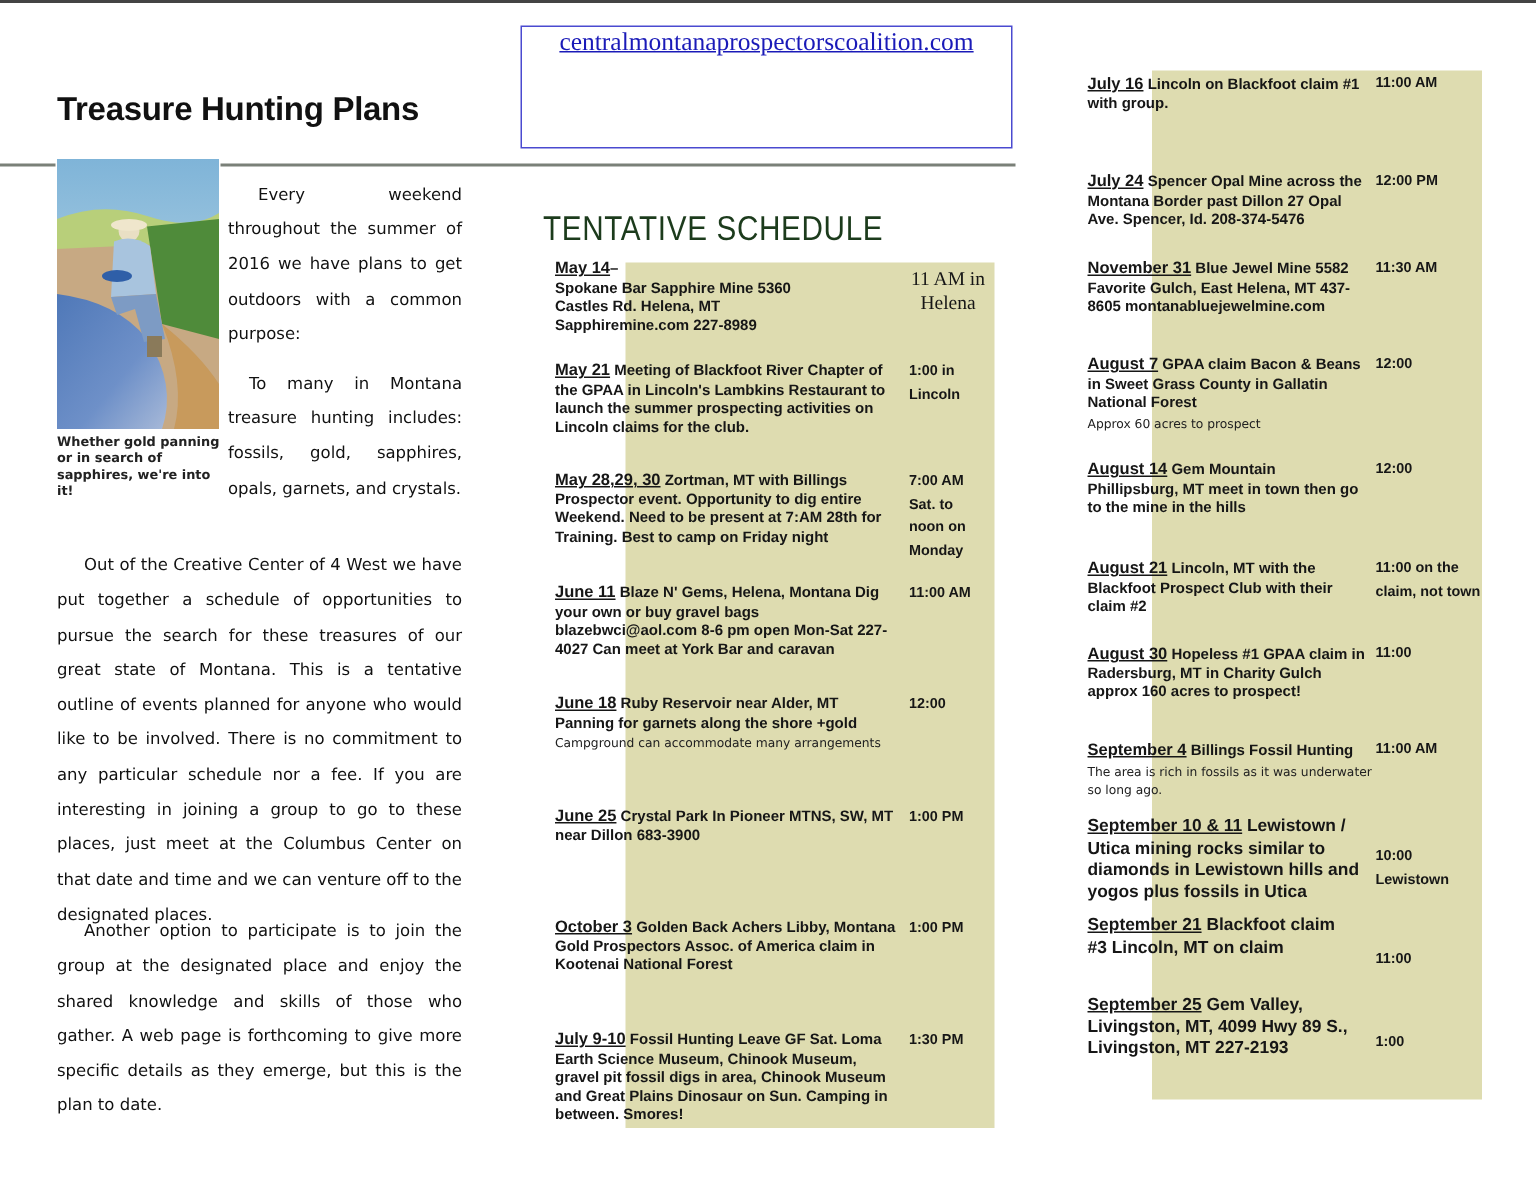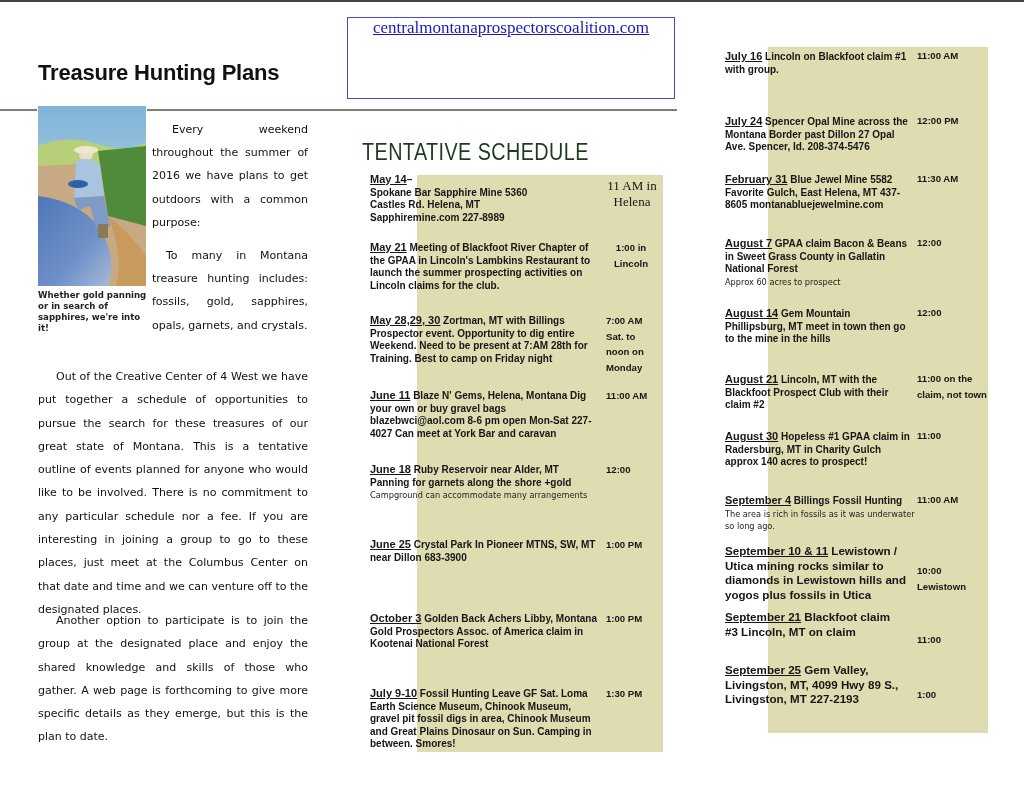--- a/index.html
+++ b/index.html
@@ -122,21 +122,21 @@
 
 <div class="event" style="left:370px; top:173px; width:230px;">
   <span class="date">May 14</span><span>–</span><br>
   <span style="display:inline-block; width:160px;">Spokane Bar Sapphire Mine 5360 Castles Rd. Helena, MT Sapphiremine.com   227-8989</span>
 </div>
 <div class="time serif" style="left:602px; top:178px;">11 AM in Helena</div>
 
 <div class="event" style="left:370px; top:241px;">
   <span class="date">May 21</span><span> Meeting of Blackfoot River Chapter of the GPAA in Lincoln's Lambkins Restaurant to launch the summer prospecting activities on Lincoln claims for the club.</span>
 </div>
-<div class="time" style="left:606px; top:240px; width:50px;text-align:center;">1:00  in Lincoln</div>
+<div class="time" style="left:606px; top:240px; width:50px;">1:00  in Lincoln</div>
 
 <div class="event" style="left:370px; top:314px;">
   <span class="date">May 28,29, 30</span><span> Zortman, MT with Billings Prospector event. Opportunity to dig entire Weekend. Need to be present at 7:AM 28th for Training. Best to camp on Friday night</span>
 </div>
 <div class="time" style="left:606px; top:313px; width:52px;">7:00 AM Sat. to noon on Monday</div>
 
 <div class="event" style="left:370px; top:389px;">
   <span class="date">June 11</span><span> Blaze N' Gems, Helena, Montana Dig your own or buy gravel bags blazebwci@aol.com 8-6 pm open Mon-Sat 227-4027 Can meet at York Bar and caravan</span>
 </div>
 <div class="time" style="left:606px; top:388px;">11:00 AM</div>
@@ -166,42 +166,42 @@
   <span class="date">July 16</span><span> Lincoln on Blackfoot claim #1 with group.</span>
 </div>
 <div class="time" style="left:917px; top:48px;">11:00 AM</div>
 
 <div class="event" style="left:725px; top:115px; width:185px;">
   <span class="date">July 24</span><span> Spencer Opal Mine across the Montana Border past Dillon 27 Opal Ave. Spencer, Id. 208-374-5476</span>
 </div>
 <div class="time" style="left:917px; top:113px;">12:00 PM</div>
 
 <div class="event" style="left:725px; top:173px; width:185px;">
-  <span class="date">February 31</span><span> Blue Jewel Mine 5582 Favorite Gulch, East Helena, MT 437-8605 montanabluejewelmine.com</span>
+  <span class="date">November 31</span><span> Blue Jewel Mine 5582 Favorite Gulch, East Helena, MT 437-8605 montanabluejewelmine.com</span>
 </div>
 <div class="time" style="left:917px; top:171px;">11:30 AM</div>
 
 <div class="event" style="left:725px; top:237px; width:185px;">
   <span class="date">August 7</span><span> GPAA claim Bacon &amp; Beans in Sweet Grass County in Gallatin National Forest</span>
   <span class="note">Approx 60 acres to prospect</span>
 </div>
 <div class="time" style="left:917px; top:235px;">12:00</div>
 
 <div class="event" style="left:725px; top:307px; width:185px;">
   <span class="date">August 14</span><span> Gem Mountain Phillipsburg, MT meet in town then go to the mine in the hills</span>
 </div>
 <div class="time" style="left:917px; top:305px;">12:00</div>
 
 <div class="event" style="left:725px; top:373px; width:185px;">
   <span class="date">August 21</span><span> Lincoln, MT with the Blackfoot Prospect Club with their claim #2</span>
 </div>
 <div class="time" style="left:917px; top:371px; width:74px;">11:00 on the claim, not town</div>
 
 <div class="event" style="left:725px; top:430px; width:185px;">
-  <span class="date">August 30</span><span> Hopeless #1 GPAA claim in Radersburg, MT in Charity Gulch approx 140 acres to prospect!</span>
+  <span class="date">August 30</span><span> Hopeless #1 GPAA claim in Radersburg, MT in Charity Gulch approx 160 acres to prospect!</span>
 </div>
 <div class="time" style="left:917px; top:428px;">11:00</div>
 
 <div class="event" style="left:725px; top:494px; width:190px;">
   <span class="date">September 4</span><span> Billings Fossil Hunting</span>
   <span class="note">The area is rich in fossils as it was underwater so long ago.</span>
 </div>
 <div class="time" style="left:917px; top:492px;">11:00 AM</div>
 
 <div class="event" style="left:725px; top:544px; width:190px;">

